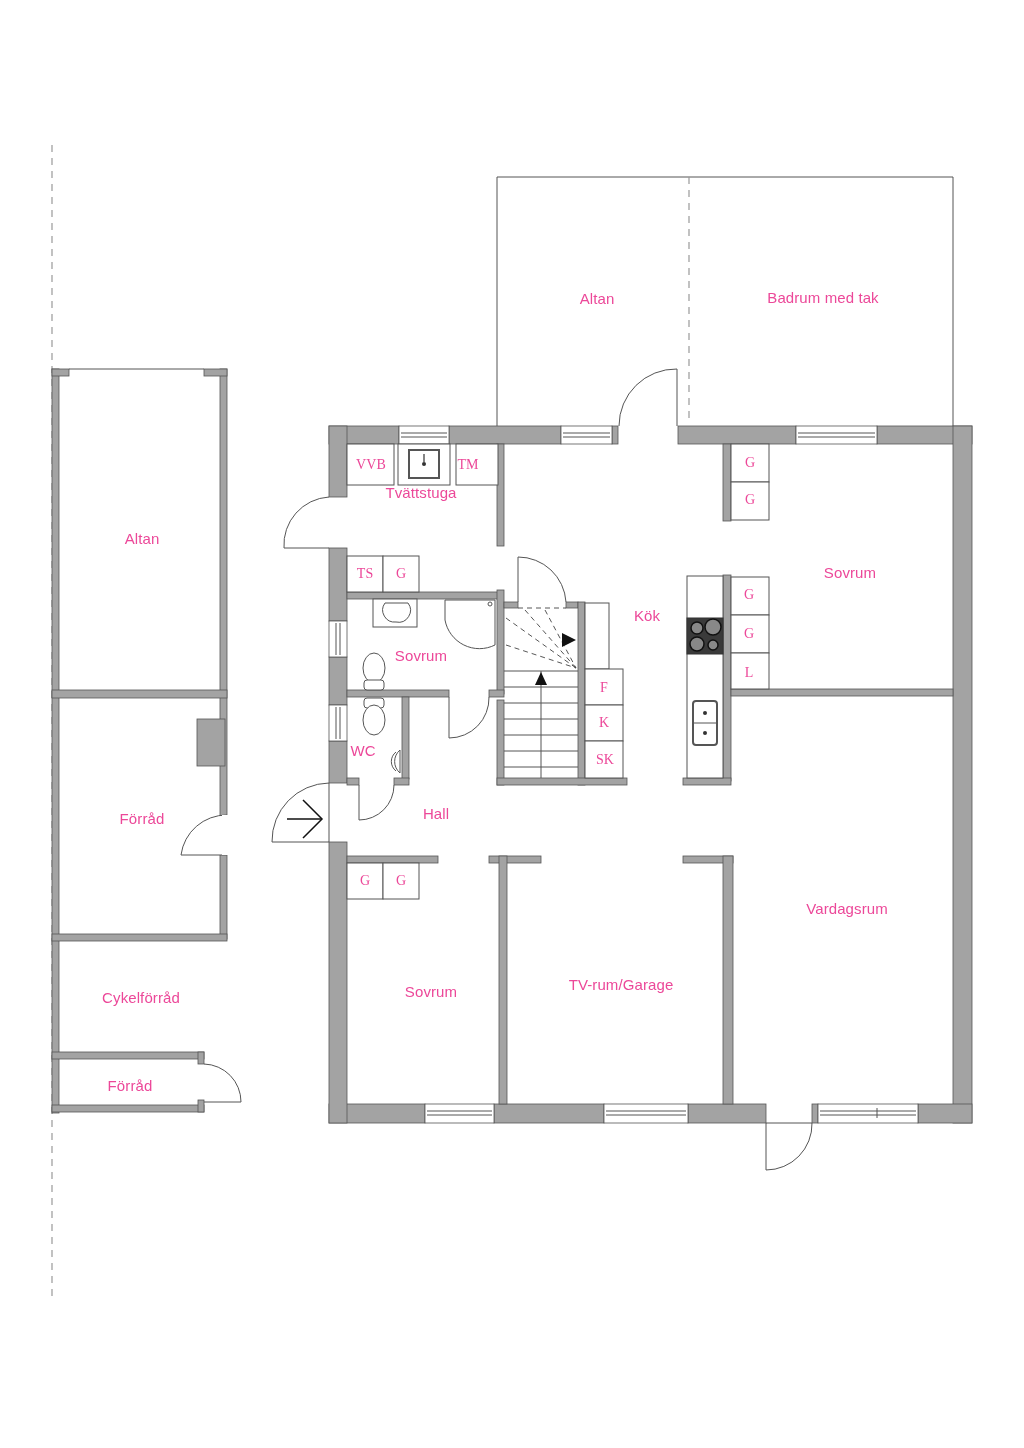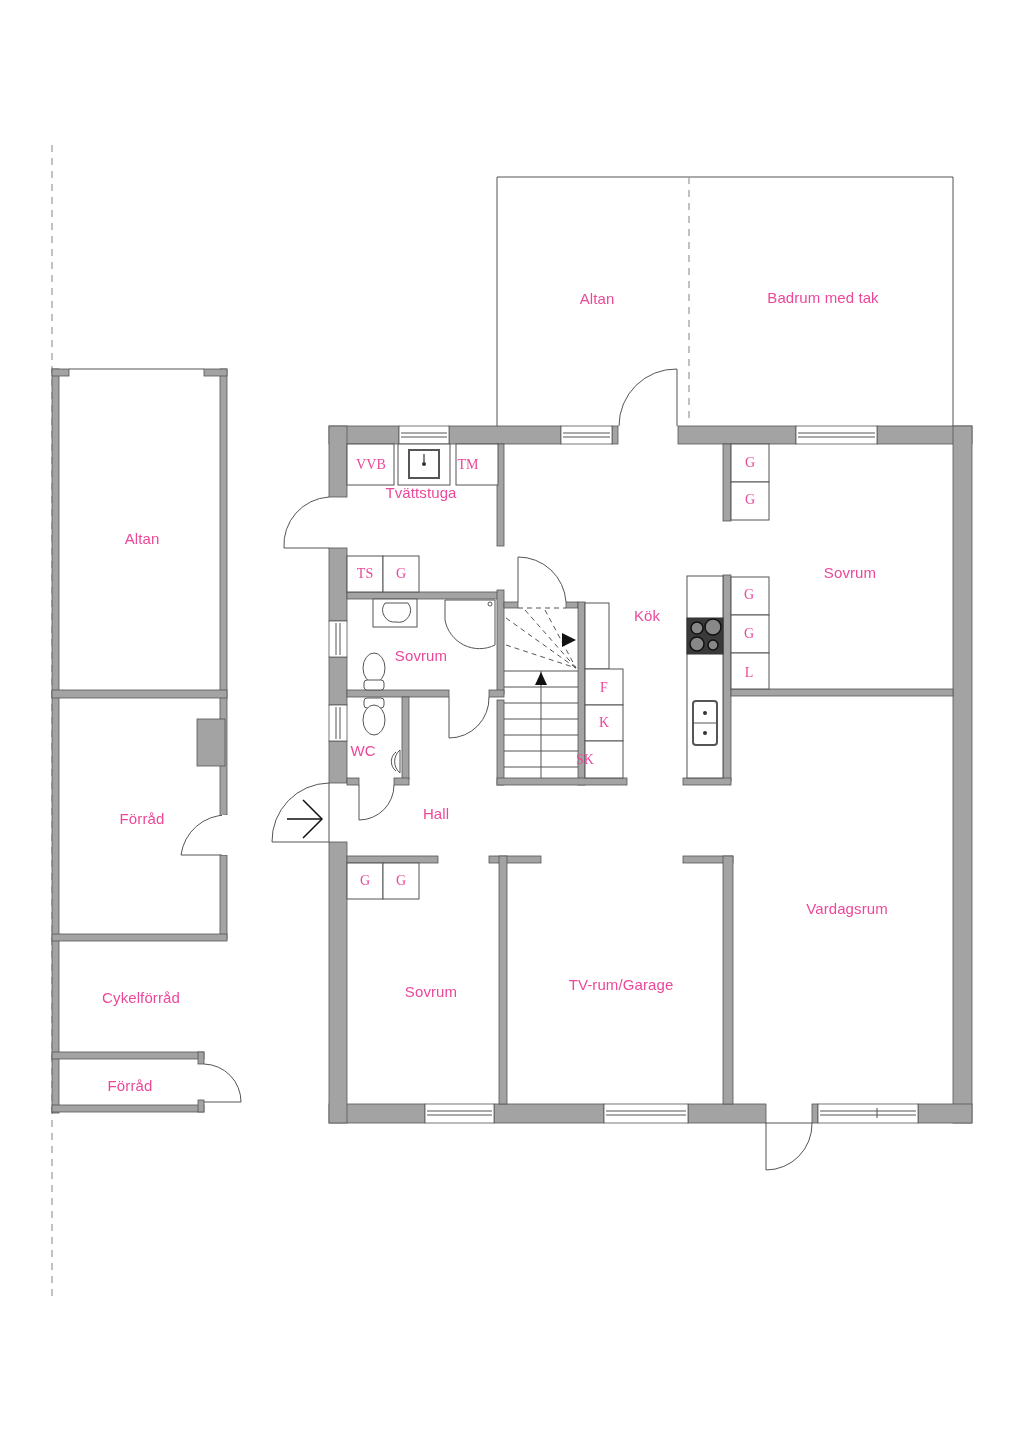--- a/index.html
+++ b/index.html
@@ -260,15 +260,15 @@
 <div class="lbl sm" style="left:468px;top:465px">TM</div>
 <div class="lbl sm" style="left:365px;top:574px">TS</div>
 <div class="lbl sm" style="left:401px;top:574px">G</div>
 <div class="lbl sm" style="left:750px;top:463px">G</div>
 <div class="lbl sm" style="left:750px;top:500px">G</div>
 <div class="lbl sm" style="left:749px;top:595px">G</div>
 <div class="lbl sm" style="left:749px;top:634px">G</div>
 <div class="lbl sm" style="left:749px;top:673px">L</div>
 <div class="lbl sm" style="left:604px;top:688px">F</div>
 <div class="lbl sm" style="left:604px;top:723px">K</div>
-<div class="lbl sm" style="left:585px;top:760px">SK</div>
+<div class="lbl sm" style="left:605px;top:760px">SK</div>
 <div class="lbl sm" style="left:365px;top:881px">G</div>
 <div class="lbl sm" style="left:401px;top:881px">G</div>
 
 </body></html>

